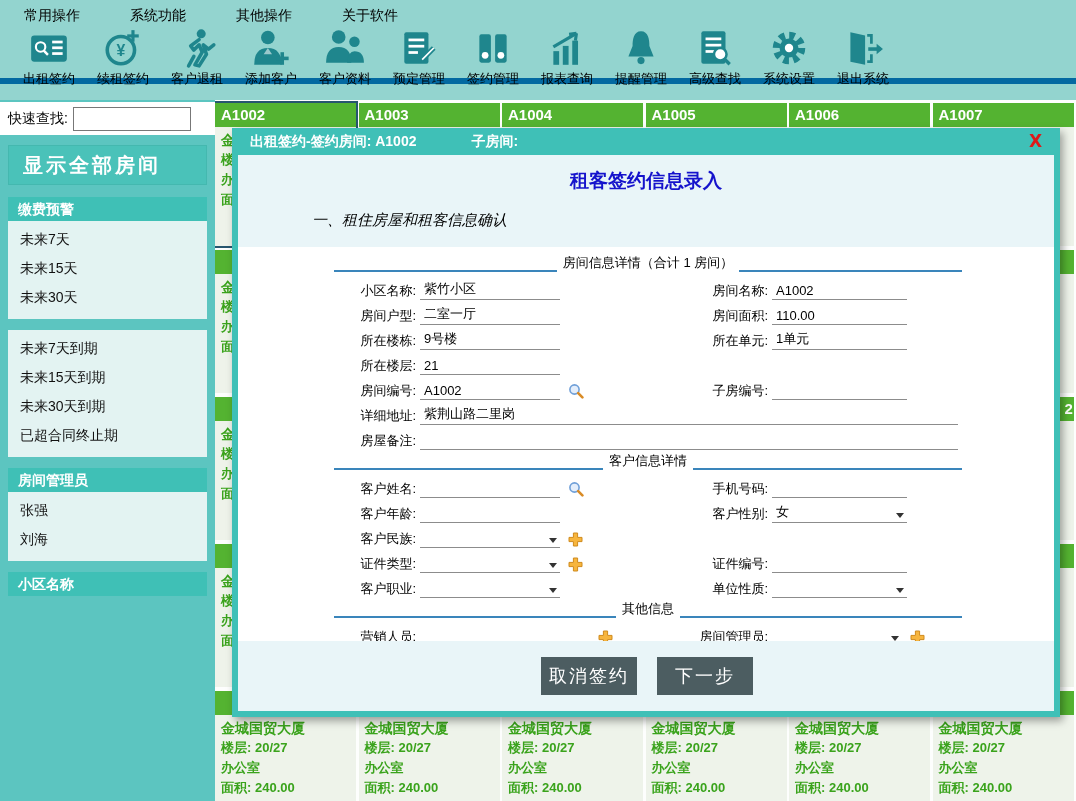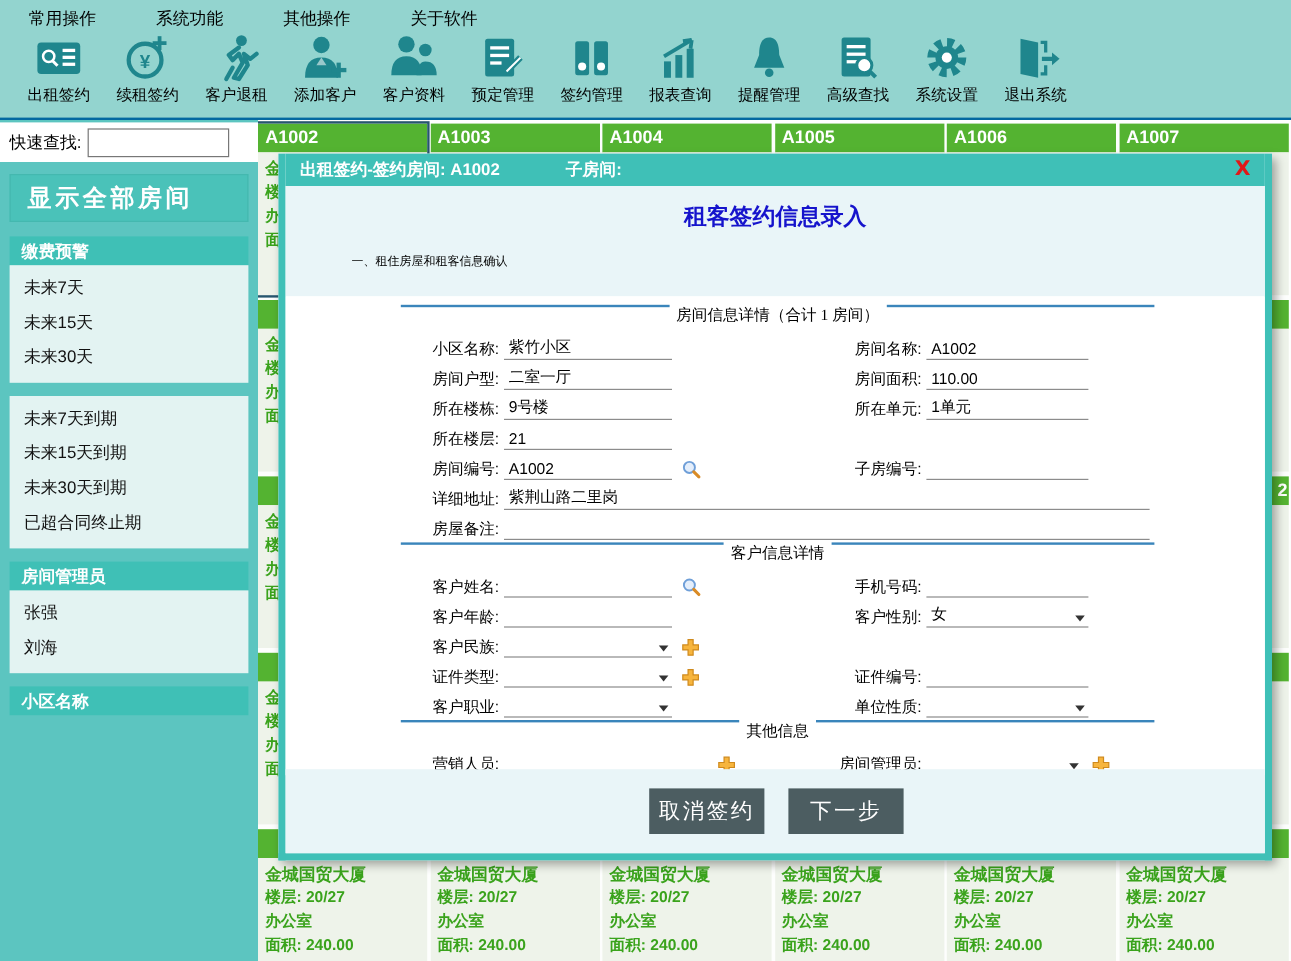--- a/index.html
+++ b/index.html
@@ -1,21 +1,21 @@
 <!DOCTYPE html>
 <html><head>
 <meta charset="utf-8">
 <style>
   html,body{margin:0;padding:0;}
   body{width:1076px;height:801px;position:relative;overflow:hidden;
        font-family:"Liberation Sans","DejaVu Sans",sans-serif;background:#93d4cf;}
 
   
-  .topbar{position:absolute;left:0;top:0;width:1076px;height:100px;background:#93d4cf;
-          border-bottom:2px solid #0369a1;box-sizing:border-box;}
+  .topbar{position:absolute;left:0;top:0;width:1076px;height:84px;background:#93d4cf;
+          border-bottom:6px solid #0369a1;box-sizing:border-box;}
   .menubar{display:flex;gap:50px;padding:7px 0 0 24px;}
   .menu-item{font-size:14px;color:#000;cursor:default;}
   .toolbar{display:flex;padding-left:12px;margin-top:1px;}
   .tbtn{width:74px;display:flex;flex-direction:column;align-items:center;cursor:pointer;}
   .tbtn .ticon{width:44px;height:44px;display:flex;align-items:center;justify-content:center;}
   .tbtn svg{width:42px;height:42px;}
   .tlabel{font-size:13px;color:#000;margin-top:0;}
 
   
   .sidebar{position:absolute;left:0;top:100px;width:215px;height:701px;background:#5cc5c0;}
@@ -49,23 +49,23 @@
   .modal{position:absolute;left:232px;top:128px;width:828px;height:589px;background:#fff;
          border:6px solid #3fc0b7;border-top:none;box-sizing:border-box;
          box-shadow:3px 4px 8px rgba(0,0,0,.35);}
   .modal-h{height:27px;background:#3fc0b7;display:flex;align-items:center;color:#fff;
            font-weight:bold;font-size:14px;padding-left:12px;position:relative;}
   .modal-h .sub{margin-left:55px;}
   .modal-close{position:absolute;right:12px;top:3px;color:#e01818;font-weight:bold;
                font-size:17px;cursor:pointer;font-family:"DejaVu Sans",sans-serif;}
   .title-area{background:#e9f5f8;height:92px;}
   .dlg-title{text-align:center;color:#1513cc;font-size:19px;font-weight:bold;padding-top:13px;}
-  .step-head{font-size:10px;color:#000;padding-left:55px;margin-top:17px;}
+  .step-head{font-size:15px;color:#000;padding-left:74px;margin-top:17px;font-style:italic;}
   .form-area{background:#fff;padding-top:5px;}
-  .legend{display:flex;align-items:flex-start;margin:2px 92px 3px 96px;font-family:Liberation Serif, serif;}
+  .legend{display:flex;align-items:flex-end;margin:2px 92px 3px 96px;}
   .legend .rule{flex:1;height:2px;background:#3a85bb;}
   .legend .ltext{padding:0 6px;font-size:13px;color:#000;}
   .pair{display:flex;height:25px;align-items:flex-end;padding-left:96px;}
   .hrow{display:flex;align-items:flex-end;}
   .hrow.left{width:352px;flex:none;}
   .hrow.wide{flex:1;margin-right:96px;}
   .hrow.spacer{visibility:hidden;}
   .flabel{font-size:13px;width:82px;text-align:right;flex:none;color:#000;}
   .fline{border-bottom:1px solid #8c8c8c;height:18px;font-size:13px;display:flex;
          align-items:flex-end;margin-left:4px;box-sizing:border-box;}

